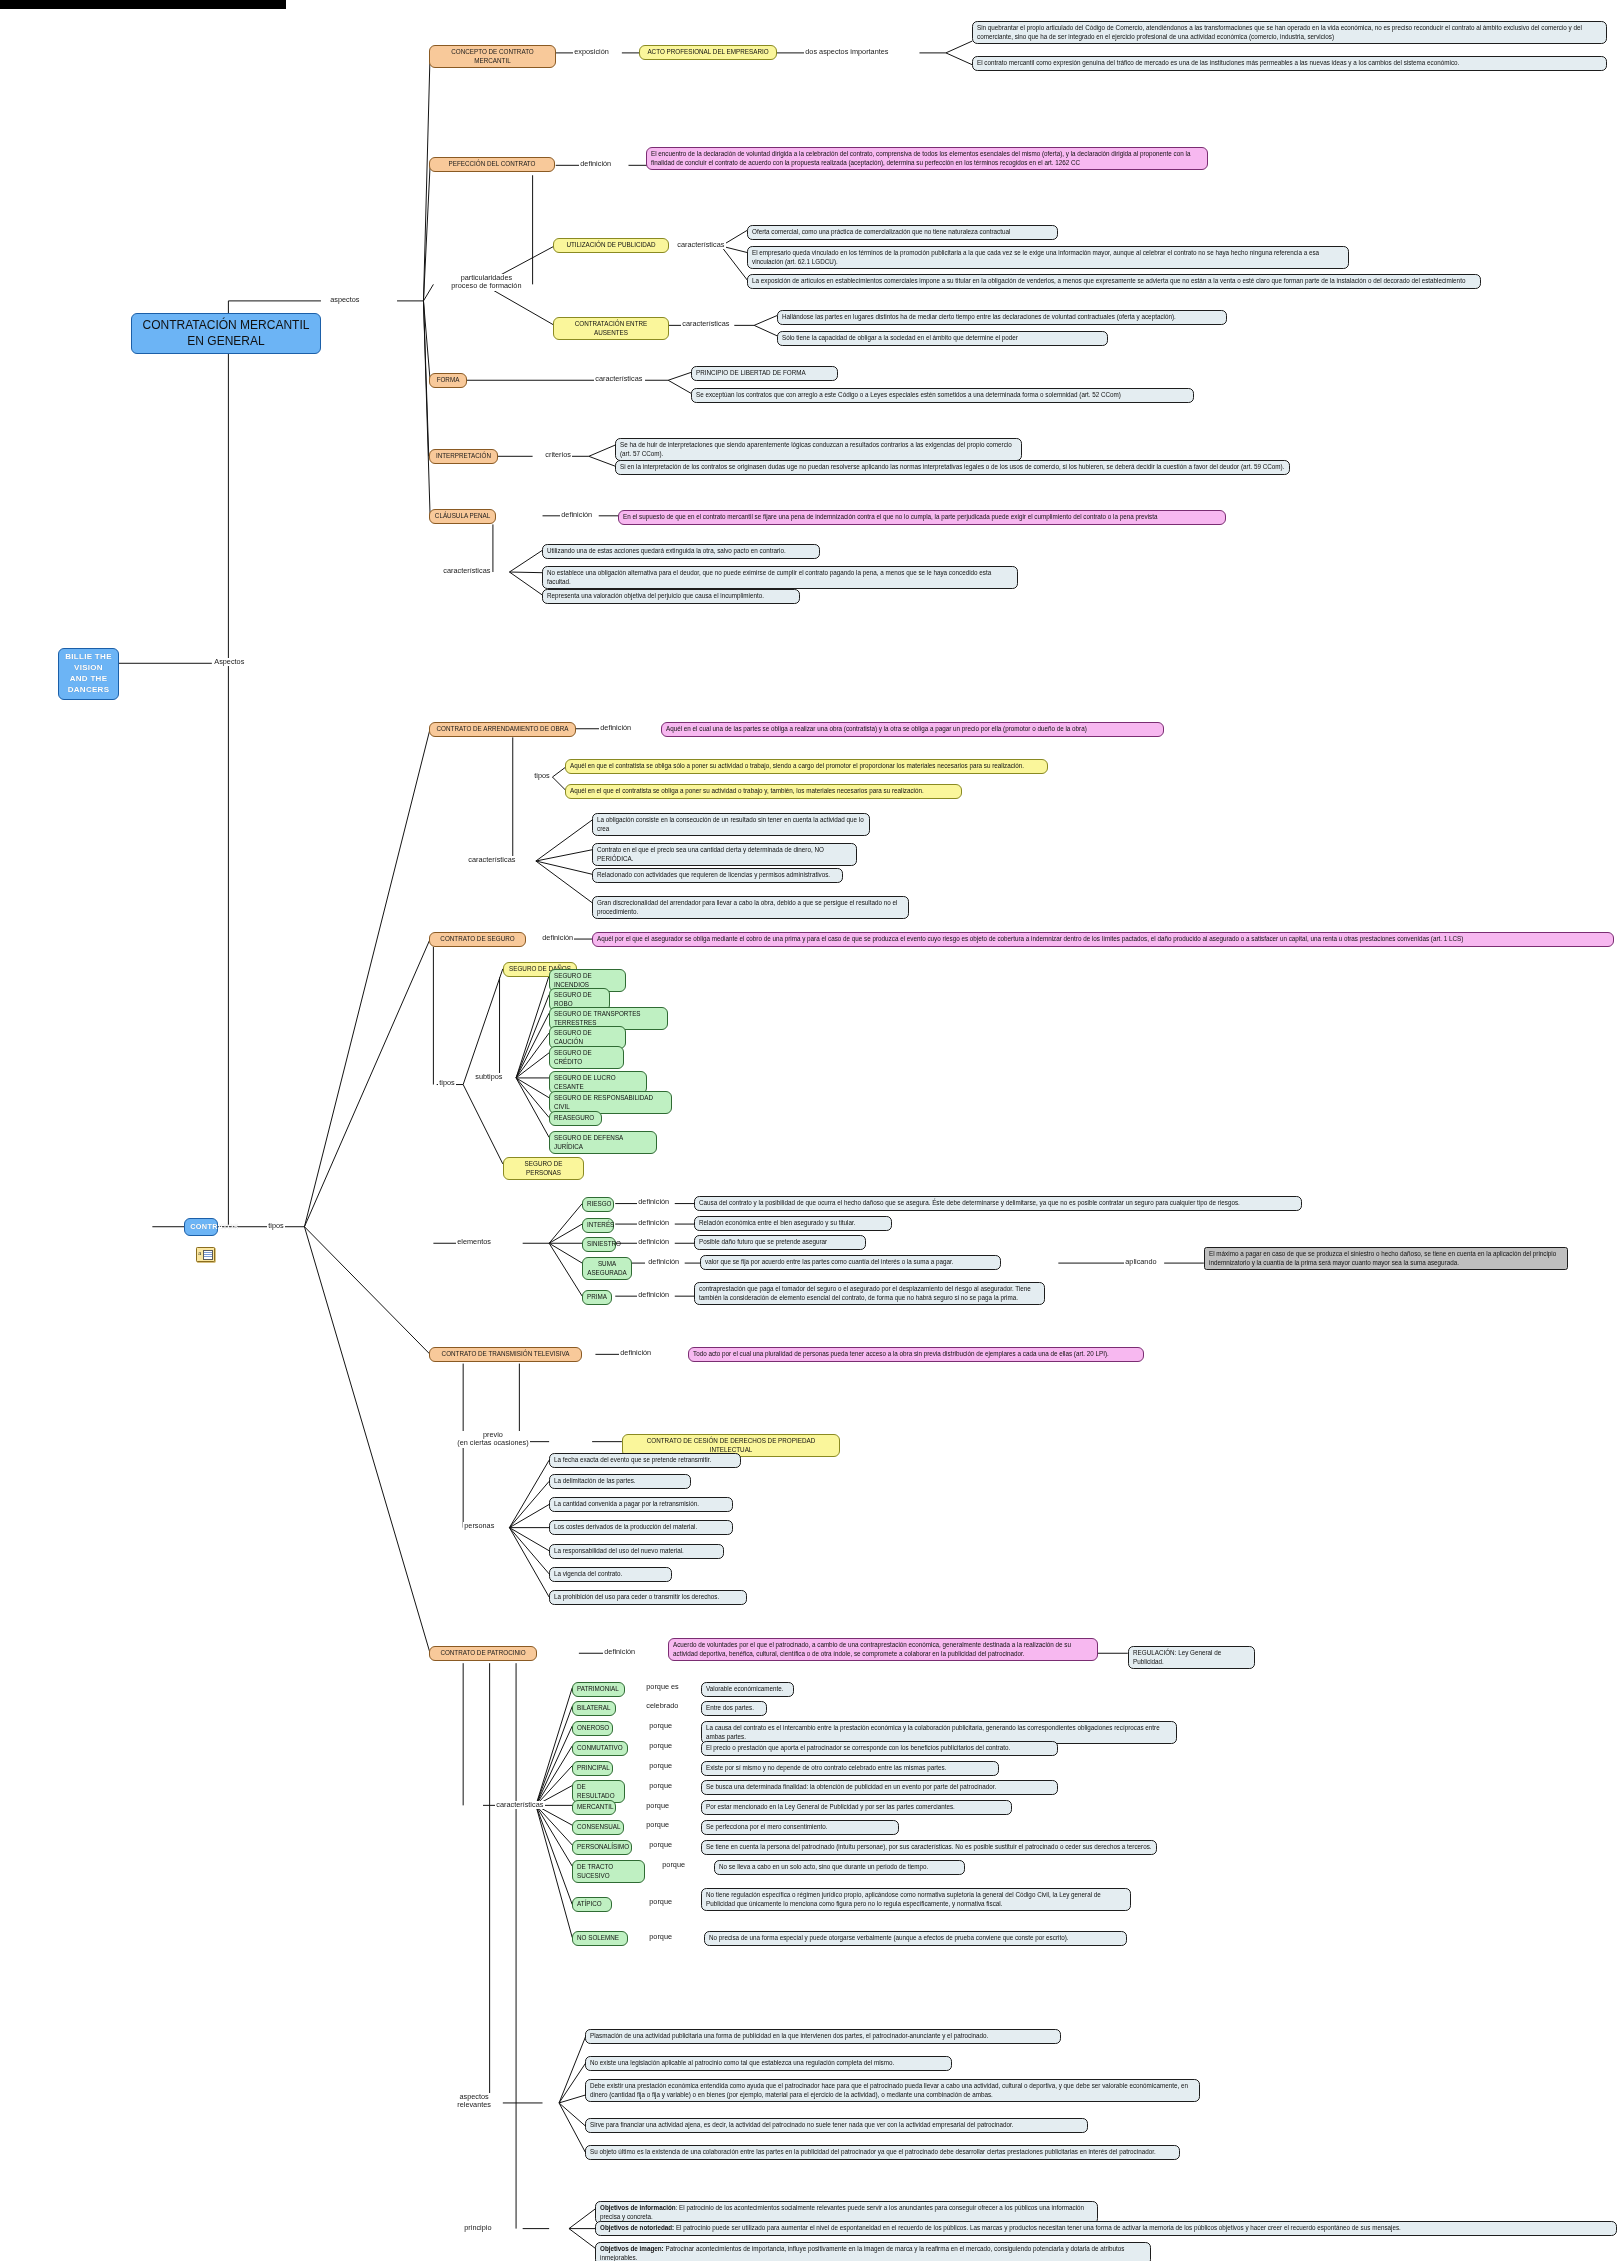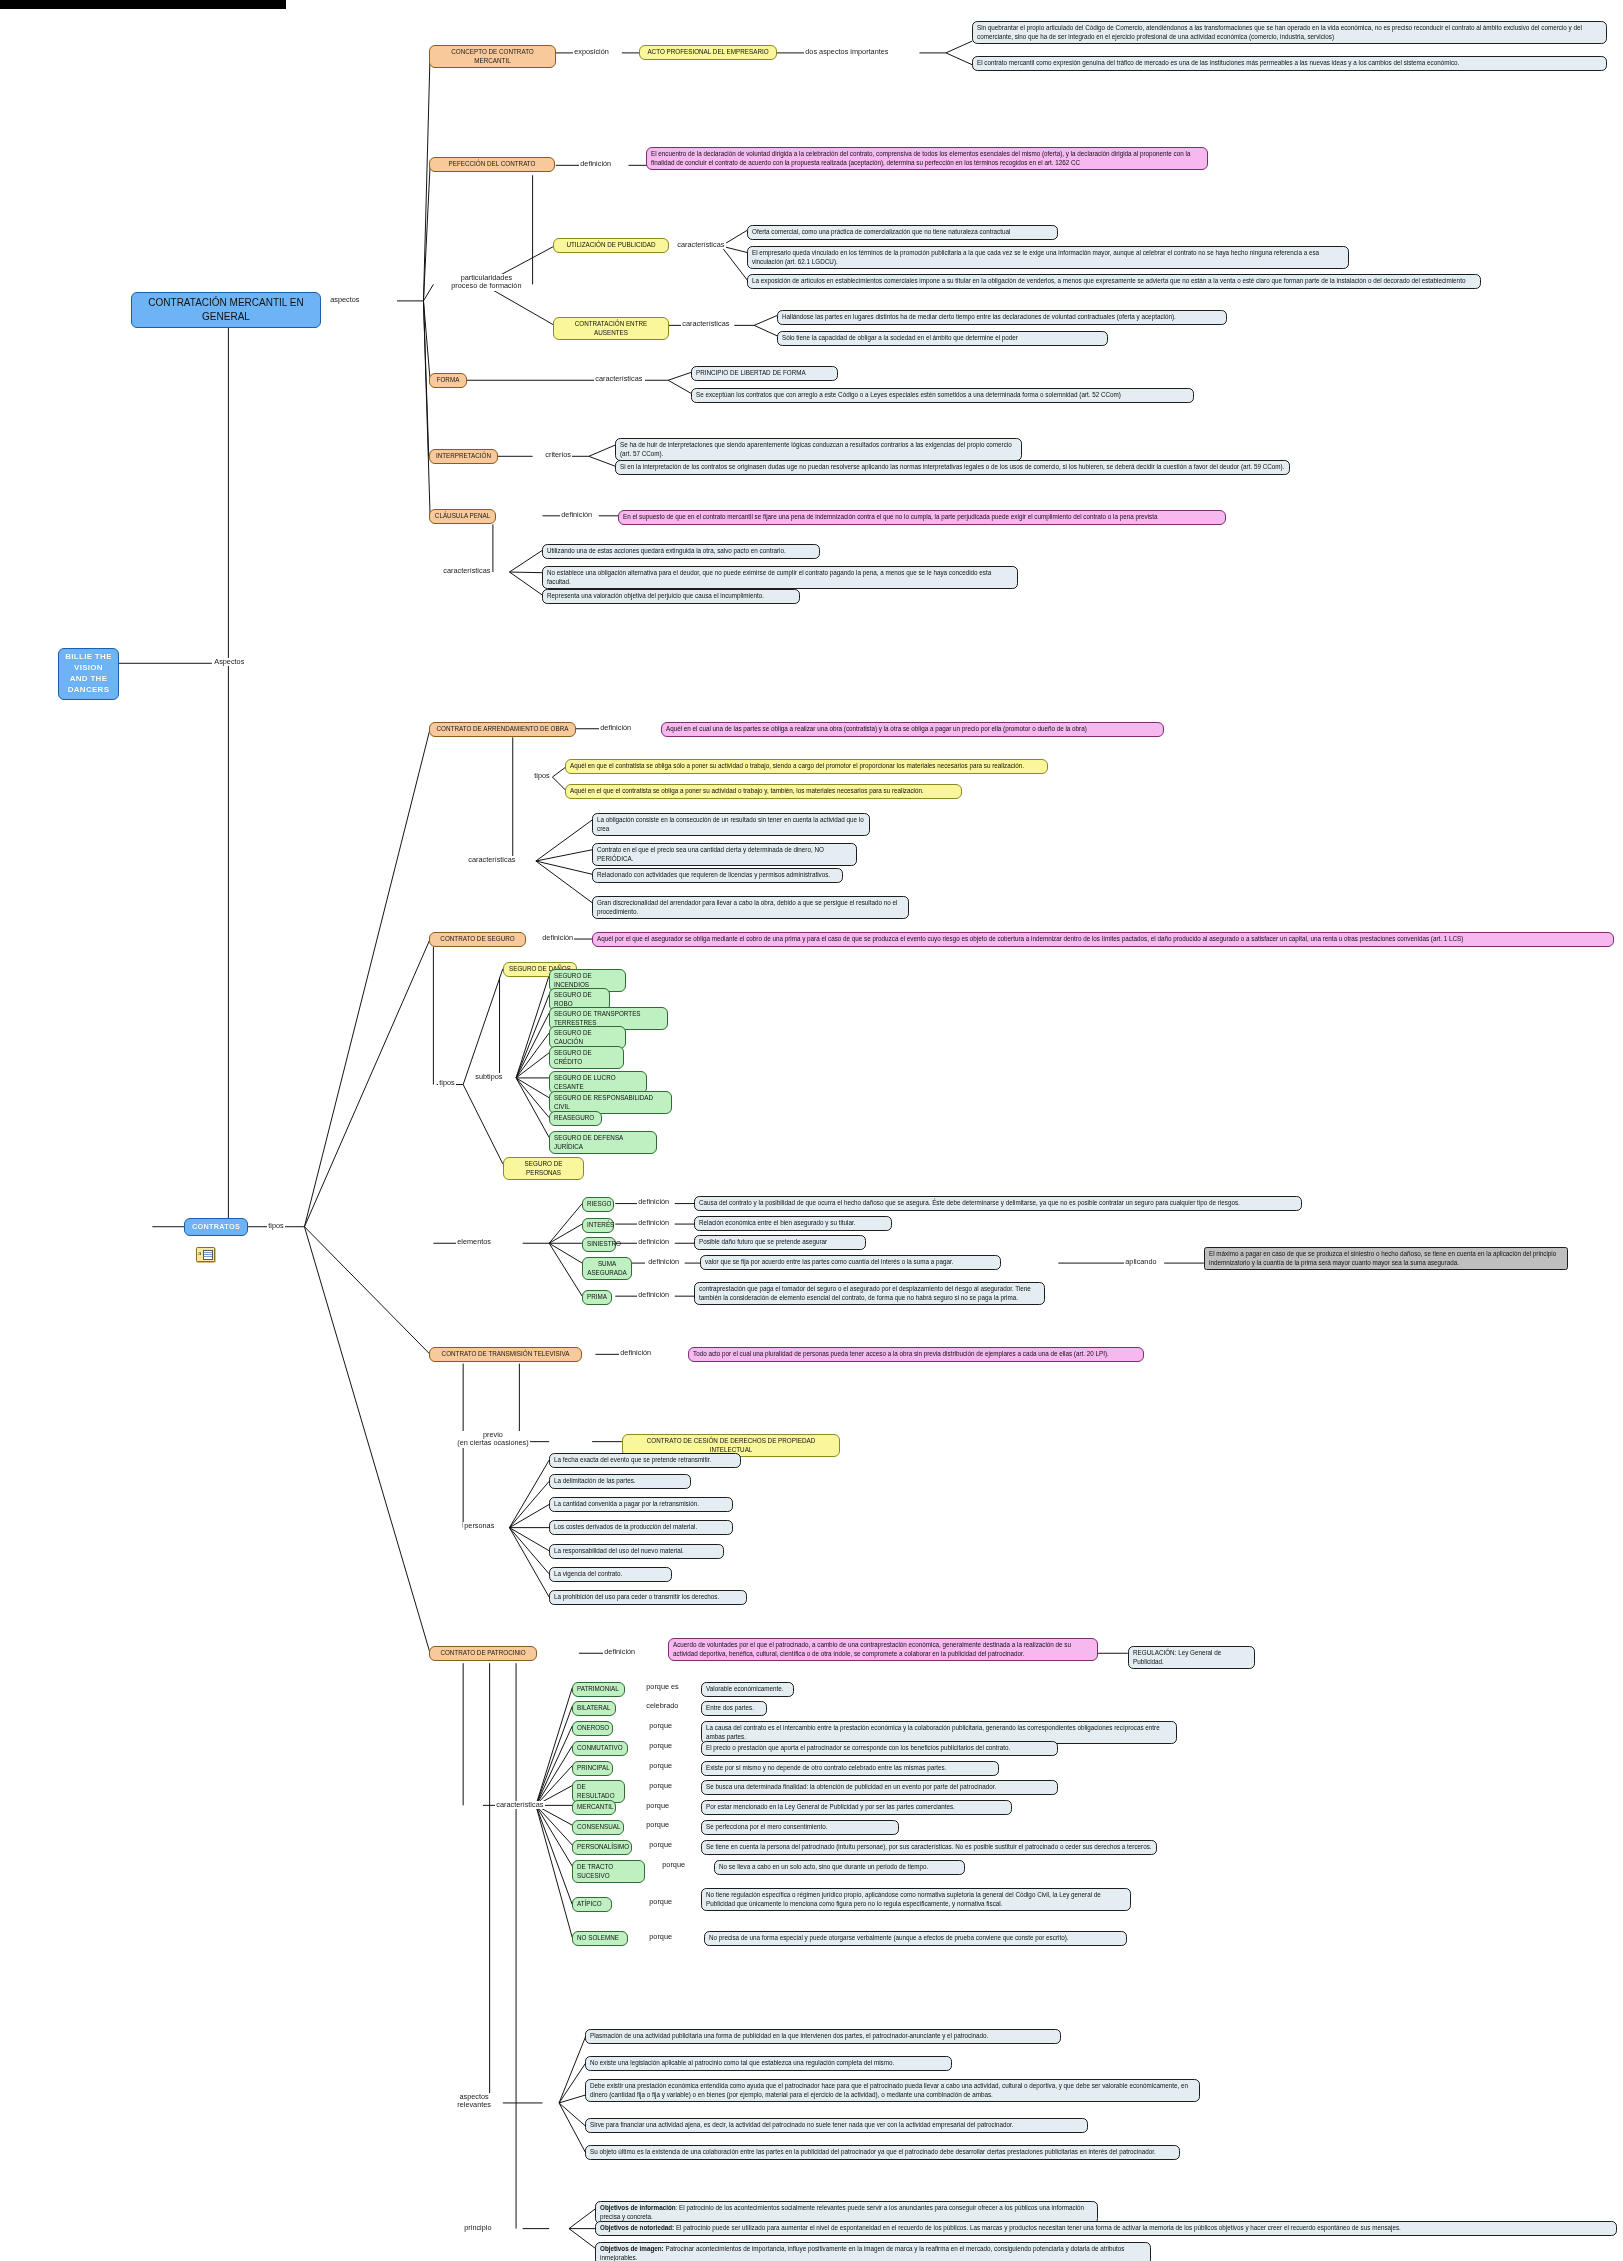--- a/index.html
+++ b/index.html
@@ -20,21 +20,21 @@
     color:#111;
     background:#fff;
     white-space:normal;
   }
   .node.center{
     background:#6CB4F5;border-color:#1b5fa8;border-width:1.3px;border-radius:6px;
     font-weight:bold;font-size:8px;color:#fff;text-align:center;letter-spacing:0.3px;
     text-shadow:0 0 0.7px rgba(0,0,0,.25);
     padding:3.3px 5.3px;
   }
-  .node.center.plain{color:#111;font-weight:normal;text-shadow:none;font-size:10px;letter-spacing:0;}
+  .node.center.plain{color:#111;font-weight:normal;text-shadow:none;font-size:12px;letter-spacing:0;margin-top:21px;}
   .node.orange{background:#F8C99A;border-color:#8a5a23;border-radius:6px;font-size:6.3px;color:#1a1a1a;}
   .node.yellow{background:#FAF69B;border-color:#8a8a22;border-radius:6px;}
   .node.green{background:#BFF0C2;border-color:#2f6b33;border-radius:6px;}
   .node.pink{background:#F7B8F0;border-color:#7a2d72;border-radius:6px;}
   .node.grey{background:#E4EDF1;border-color:#1d1d1d;border-radius:5.3px;}
   .node.greydark{background:#BFBFBF;border-color:#1d1d1d;border-radius:2.6px;}
   .node b{font-weight:bold;}
 
   
   .lbl{
@@ -278,21 +278,21 @@
   <div class="node grey" style="left:615px;top:460px;width:675px;">Si en la interpretación de los contratos se originasen dudas uge no puedan resolverse aplicando las normas interpretativas legales o de los usos de comercio, si los hubieren, se deberá decidir la cuestión a favor del deudor (art. 59 CCom).</div>
 
   <div class="node orange" style="left:429px;top:509px;width:67px;text-align:center;">CLÁUSULA PENAL</div>
   <div class="lbl" style="left:560px;top:511px;">definición</div>
   <div class="node pink" style="left:618px;top:510px;width:608px;">En el supuesto de que en el contrato mercantil se fijare una pena de indemnización contra el que no lo cumpla, la parte perjudicada puede exigir el cumplimiento del contrato o la pena prevista</div>
   <div class="lbl" style="left:442px;top:567px;">características</div>
   <div class="node grey" style="left:542px;top:544px;width:278px;">Utilizando una de estas acciones quedará extinguida la otra, salvo pacto en contrario.</div>
   <div class="node grey" style="left:542px;top:566px;width:476px;">No establece una obligación alternativa para el deudor, que no puede eximirse de cumplir el contrato pagando la pena, a menos que se le haya concedido esta facultad.</div>
   <div class="node grey" style="left:542px;top:589px;width:258px;">Representa una valoración objetiva del perjuicio que causa el incumplimiento.</div>
 
-  <div class="node center" style="left:184px;top:1218px;width:64px;text-align:center;font-size:7.3px;">CONTRATOS</div>
+  <div class="node center" style="left:184px;top:1218px;width:34px;text-align:center;font-size:7.3px;">CONTRATOS</div>
   <div class="noteicon" style="left:196px;top:1247px;"></div>
   <div class="lbl" style="left:267px;top:1222px;">tipos</div>
 
   <div class="node orange" style="left:429px;top:722px;width:147px;text-align:center;">CONTRATO DE ARRENDAMIENTO DE OBRA</div>
   <div class="lbl" style="left:599px;top:724px;">definición</div>
   <div class="node pink" style="left:661px;top:722px;width:503px;">Aquél en el cual una de las partes se obliga a realizar una obra (contratista) y la otra se obliga a pagar un precio por ella (promotor o dueño de la obra)</div>
 
   <div class="lbl" style="left:533px;top:772px;">tipos</div>
   <div class="node yellow" style="left:565px;top:759px;width:483px;">Aquél en que el contratista se obliga sólo a poner su actividad o trabajo, siendo a cargo del promotor el proporcionar los materiales necesarios para su realización.</div>
   <div class="node yellow" style="left:565px;top:784px;width:397px;">Aquél en el que el contratista se obliga a poner su actividad o trabajo y, también, los materiales necesarios para su realización.</div>

